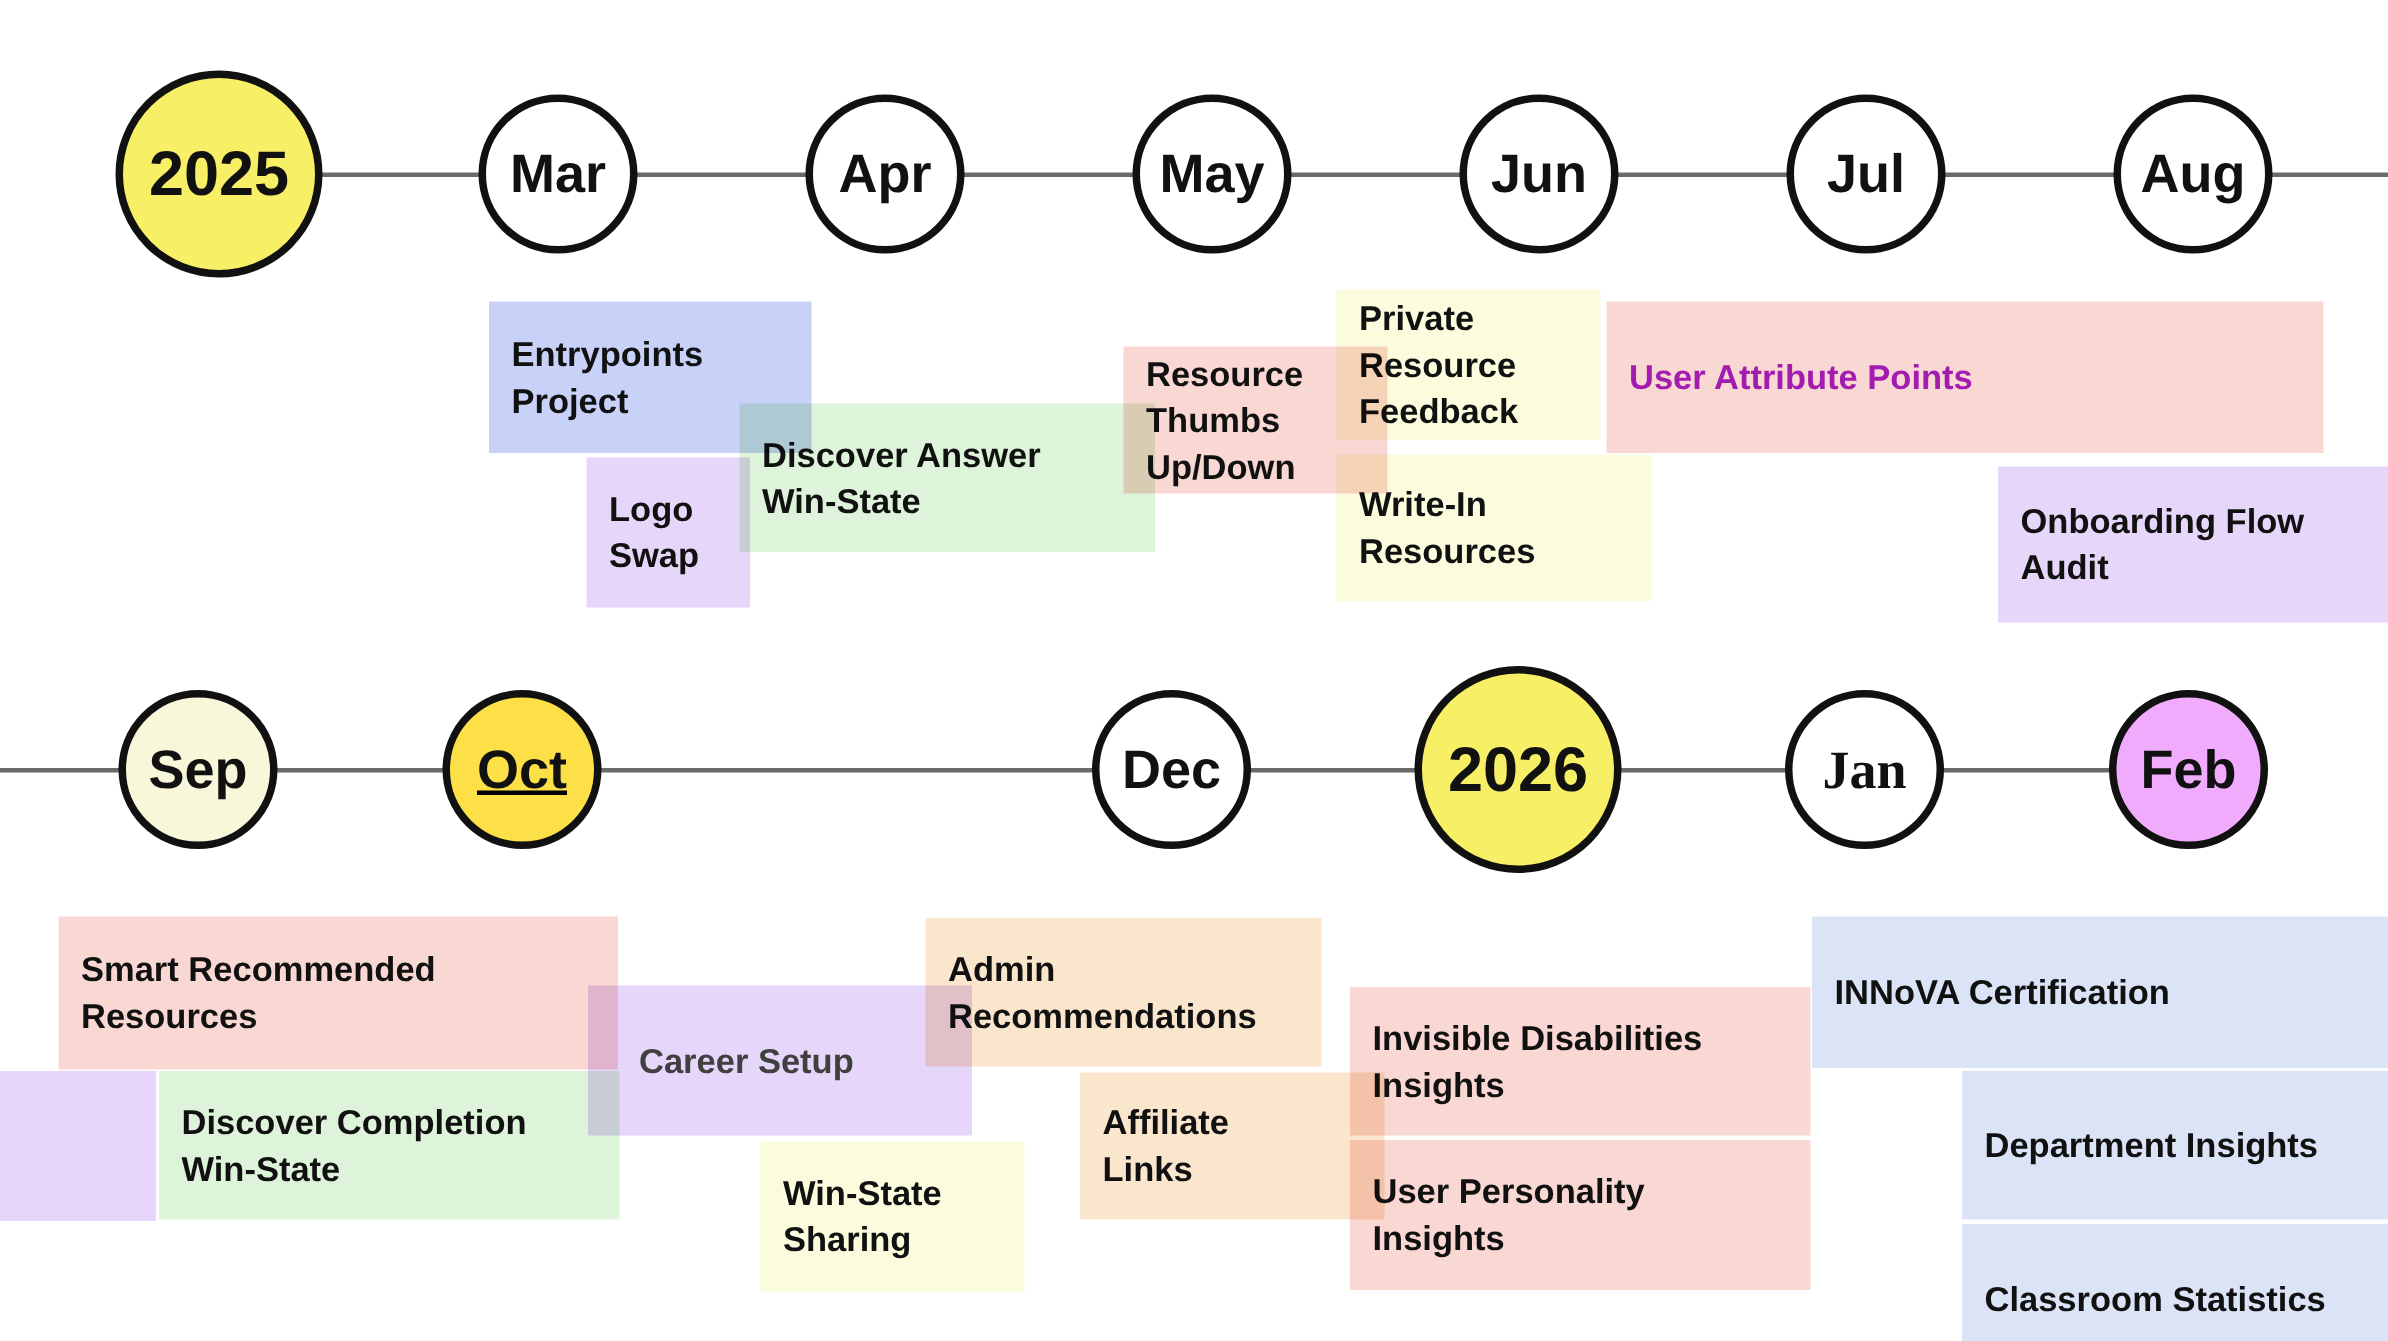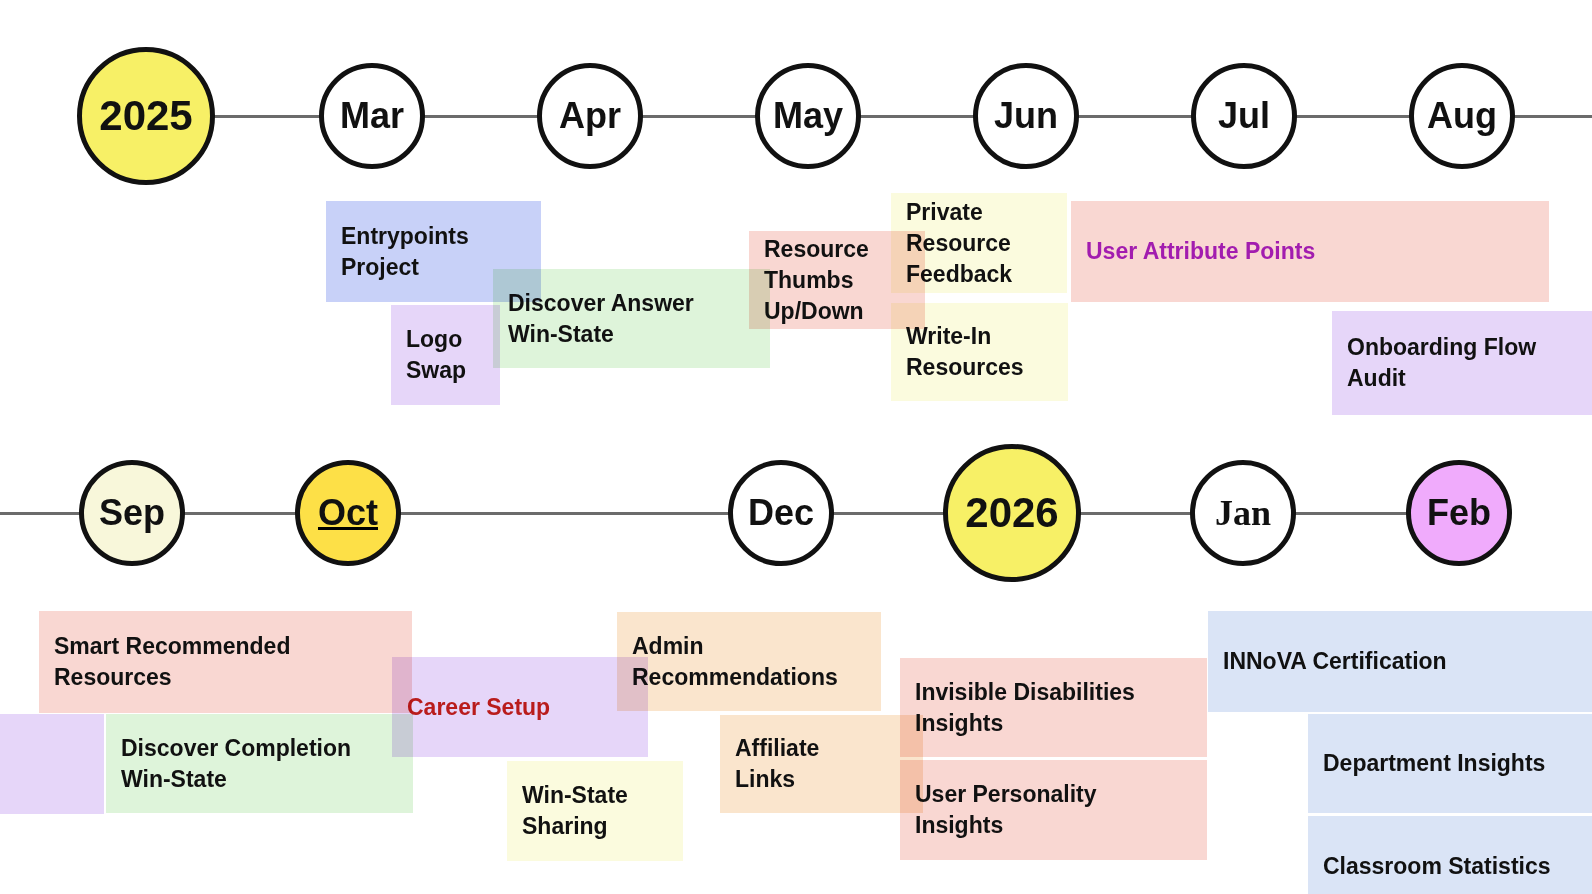--- a/index.html
+++ b/index.html
@@ -108,42 +108,42 @@
     <div class="event" style="left: 749px; top: 231px; width: 176px; height: 98px; background: rgb(249, 215, 210);">
       <span class="event-label" style="color: rgb(17, 17, 17);">Resource
 Thumbs
 Up/Down</span>
     </div>
     <div class="event" style="left: 891px; top: 193px; width: 176px; height: 100px; background: rgb(251, 251, 222);">
       <span class="event-label" style="color: rgb(17, 17, 17);">Private
 Resource
 Feedback</span>
     </div>
-    <div class="event" style="left: 891px; top: 303px; width: 177px; height: 98px; background: rgb(251, 251, 222);">
+    <div class="event" style="left: 891px; top: 303px; width: 210px; height: 98px; background: rgb(251, 251, 222);">
       <span class="event-label" style="color: rgb(17, 17, 17);">Write-In
 Resources</span>
     </div>
     <div class="event" style="left: 1071px; top: 201px; width: 478px; height: 101px; background: rgb(249, 215, 210);">
       <span class="event-label" style="color: #a21caf; text-align: center;">User Attribute Points</span>
     </div>
     <div class="event" style="left: 1332px; top: 311px; width: 262px; height: 104px; background: rgb(230, 214, 249);">
       <span class="event-label" style="color: rgb(17, 17, 17);">Onboarding Flow
 Audit</span>
     </div>
     <div class="event" style="left: -40px; top: 714px; width: 144px; height: 100px; background: rgb(230, 214, 249);"></div>
     <div class="event" style="left: 39px; top: 611px; width: 373px; height: 102px; background: rgb(249, 215, 210);">
       <span class="event-label" style="color: rgb(17, 17, 17);">Smart Recommended
 Resources</span>
     </div>
     <div class="event" style="left: 106px; top: 714px; width: 307px; height: 99px; background: rgb(222, 244, 218);">
       <span class="event-label" style="color: rgb(17, 17, 17);">Discover Completion
 Win-State</span>
     </div>
     <div class="event" style="left: 392px; top: 657px; width: 256px; height: 100px; background: rgb(230, 214, 249);">
-      <span class="event-label" style="color: #b91c1c;">Career Setup</span>
+      <span class="event-label" style="color: #404040; margin-left: 19px;">Career Setup</span>
     </div>
     <div class="event" style="left: 507px; top: 761px; width: 176px; height: 100px; background: rgb(251, 251, 222);">
       <span class="event-label" style="color: rgb(17, 17, 17);">Win-State
 Sharing</span>
     </div>
     <div class="event" style="left: 617px; top: 612px; width: 264px; height: 99px; background: rgb(250, 229, 205);">
       <span class="event-label" style="color: rgb(17, 17, 17);">Admin
 Recommendations</span>
     </div>
     <div class="event" style="left: 720px; top: 715px; width: 203px; height: 98px; background: rgb(250, 229, 205);">

